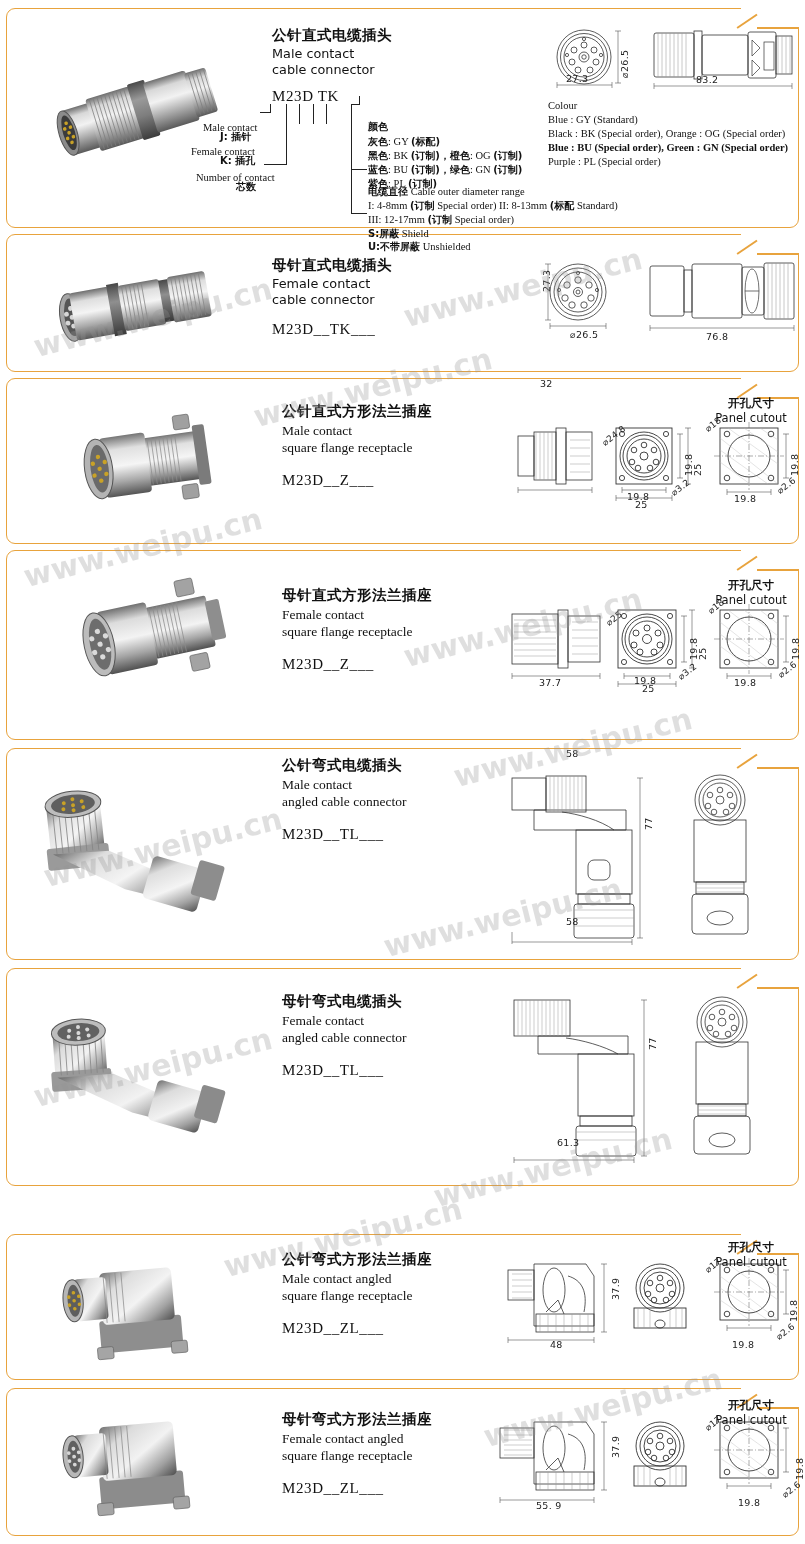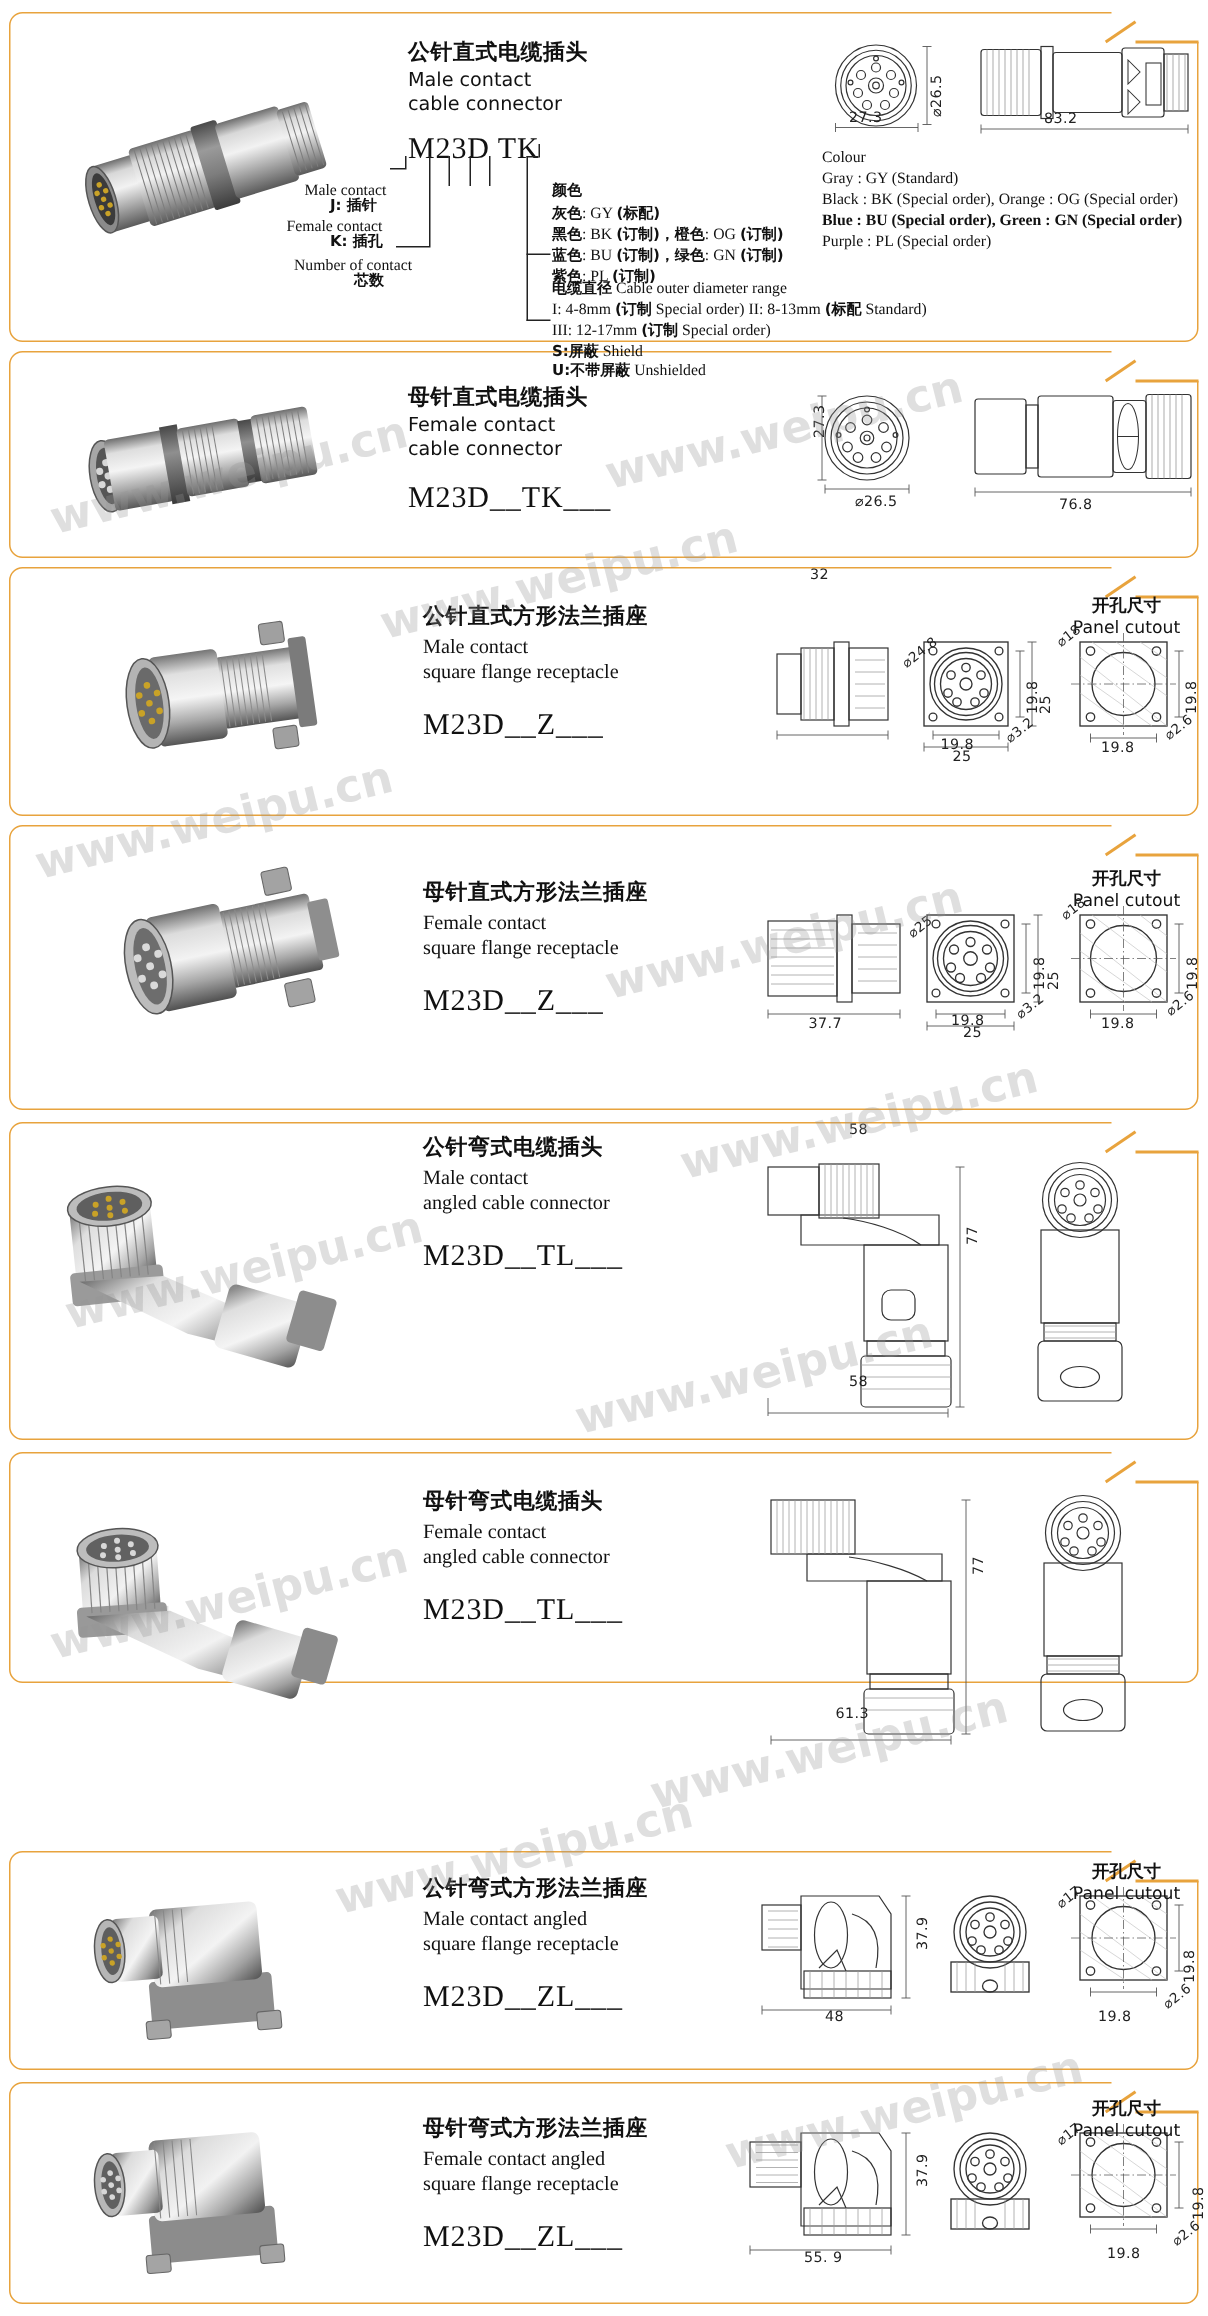--- a/index.html
+++ b/index.html
@@ -73,21 +73,21 @@
   .t-en {
     font-family: "Liberation Serif", serif;
     font-size: 13.5px;
     color: #111;
     line-height: 1.22;
     white-space: nowrap;
   }
   .t-en.sans { font-family: "DejaVu Sans", sans-serif; font-size: 12.8px; }
   .t-pn {
     font-family: "Liberation Serif", serif;
-    font-size: 20px;
+    font-size: 15px;
     color: #111;
     letter-spacing: .6px;
     white-space: nowrap;
   }
 
   
   .legend { position: absolute; z-index: 6; }
   .lg-en {
     font-family: "Liberation Serif", serif;
     font-size: 10.5px; color: #111; white-space: nowrap;
@@ -225,21 +225,21 @@
       <div class="lg-mix" style="position:absolute;left:362px;top:149px;"><b>紫色</b>: PL <b>(订制)</b></div>
 
       <div class="lg-mix" style="position:absolute;left:362px;top:157px;"><b>电缆直径</b> <span style="font-family:'Liberation Serif',serif;">Cable outer  diameter range</span></div>
       <div class="lg-mix" style="position:absolute;left:362px;top:171px;">I: 4-8mm <b>(订制</b> Special order)   II: 8-13mm <b>(标配</b> Standard)</div>
       <div class="lg-mix" style="position:absolute;left:362px;top:185px;">III: 12-17mm <b>(订制</b>  Special order)</div>
 
       <div class="lg-mix" style="position:absolute;left:362px;top:199px;"><b>S:屏蔽</b>  Shield</div>
       <div class="lg-mix" style="position:absolute;left:362px;top:212px;"><b>U:不带屏蔽</b> Unshielded</div>
 
       <div class="lg-en" style="position:absolute;left:542px;top:92px;">Colour</div>
-      <div class="lg-en" style="position:absolute;left:542px;top:106px;">Gray : GY (Standard)</div>
+      <div class="lg-en" style="position:absolute;left:542px;top:106px;">Blue : GY (Standard)</div>
       <div class="lg-en" style="position:absolute;left:542px;top:120px;">Black : BK (Special order),  Orange : OG (Special order)</div>
       <div class="lg-en" style="position:absolute;left:542px;top:134px;font-weight:bold;">Blue : BU (Special order),  Green : GN (Special order)</div>
       <div class="lg-en" style="position:absolute;left:542px;top:148px;">Purple : PL (Special order)</div>
     </div>
 
     <div class="draw" style="left:536px;top:14px;width:262px;height:72px;">
       <svg viewBox="0 0 262 72">
         <g fill="none" stroke="#333" stroke-width="0.8">
           <circle cx="42" cy="35" r="27"></circle>
             <circle cx="42" cy="35" r="23.5"></circle>
@@ -870,21 +870,21 @@
             <line x1="192" y1="116" x2="240" y2="116"></line>
           <line x1="192" y1="120" x2="240" y2="120"></line>
         </g>
       </svg>
     </div>
     <div class="dim rot" style="left:637px;top:82px;">77</div>
     <div class="dim" style="left:560px;top:917px-748px;">58</div>
     <div class="dim" style="left:560px;top:168px;">58</div>
   </div>
 
-  <div class="row" id="row5" style="top:968px;height:154px;">
+  <div class="row" id="row5" style="top:968px;height:218px;">
     <div class="frame"></div>
     <div class="notch-white" style="top:-2px;right:-2px;width:60px;height:22px;"></div>
     <div class="notch-line" style="top:19px;right:0;width:42px;"></div>
     <div class="notch-line" style="top:19px;right:38px;width:24px;transform:rotate(-34deg);"></div>
 
     <div class="photo" style="left:20px;top:44px;width:226px;height:140px;">
       <svg viewBox="0 0 226 140">
         <defs>
           <linearGradient id="mg6" x1="0" y1="0" x2="1" y2="1">
             <stop offset="0%" stop-color="#6a6a6a"></stop>

